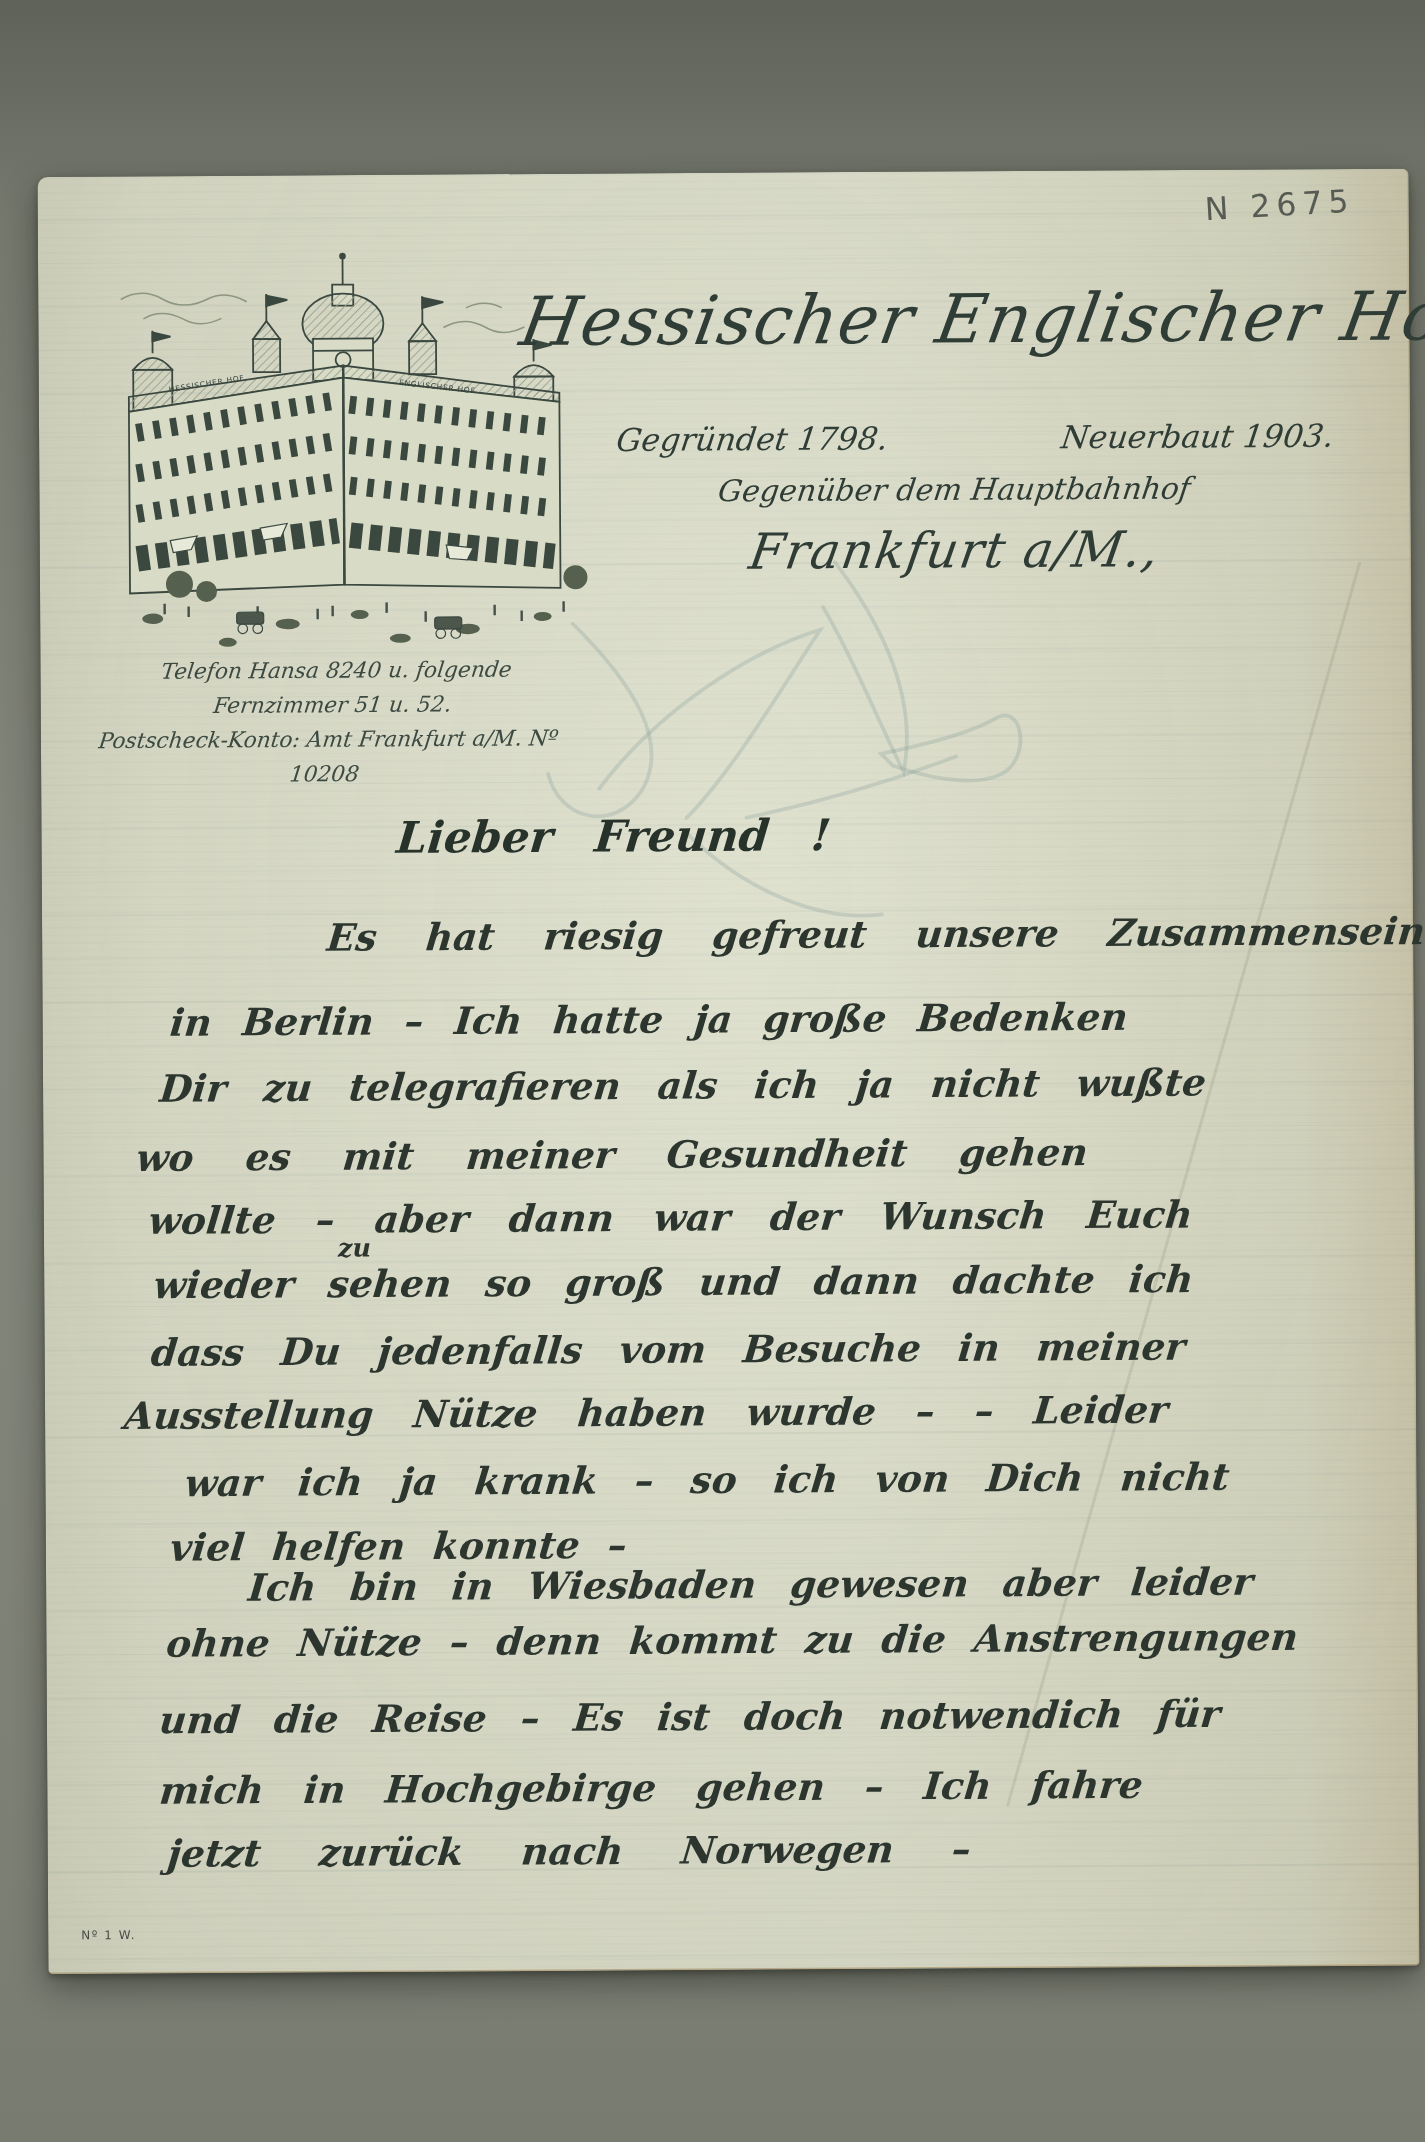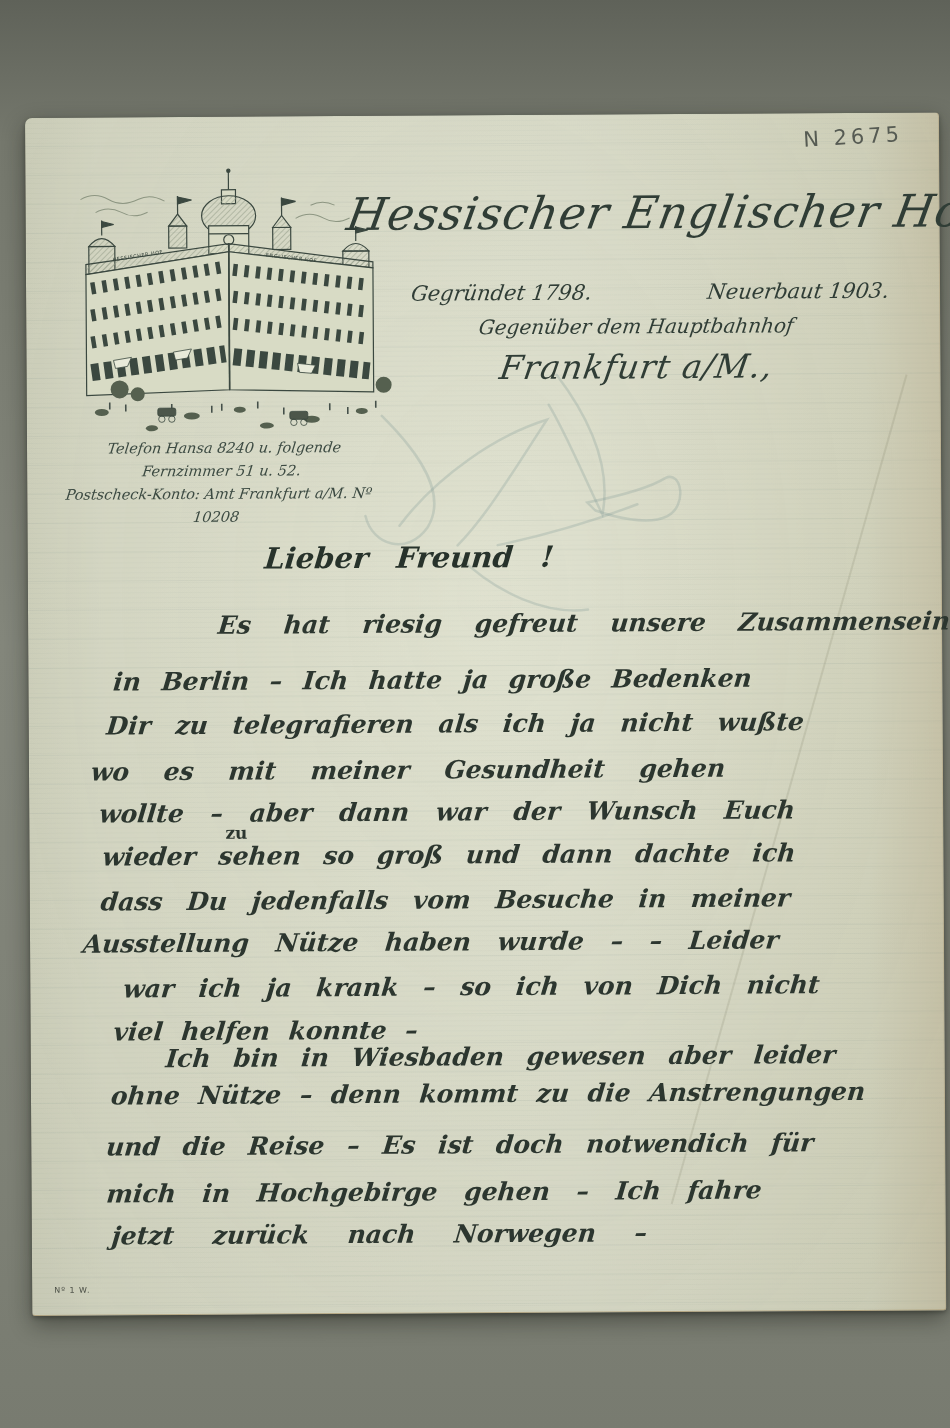--- a/index.html
+++ b/index.html
@@ -30,21 +30,21 @@
   .lh-contact{left:28px;top:320px;width:330px;text-align:center;font-size:14.5px;
     font-style:italic;line-height:23px;transform:skewX(-7deg);color:#3c4a42;}
   .pencil-note{left:778px;top:12px;font-family:"DejaVu Sans",sans-serif;
     font-size:21px;letter-spacing:4px;color:#565b53;transform:rotate(-3deg);}
   .form-no{left:22px;top:1168px;font-family:"DejaVu Sans",sans-serif;
     font-size:8px;letter-spacing:1px;color:#4a4e45;}
   .salutation{left:237px;top:425px;font-size:29px;font-weight:bold;font-style:italic;
     color:#27322b;word-spacing:18px;transform:skewX(-6deg);}
   .hw{font-size:25px;font-weight:bold;font-style:italic;color:#2c362f;
     transform:skewX(-6deg);white-space:nowrap;}
-  .insert-zu{left:196px;top:706px;font-size:17px;font-weight:bold;
+  .insert-zu{left:196px;top:706px;font-size:17px;font-weight:bold;font-style:italic;
     color:#2c362f;}
   .vignette{left:35px;top:47px;}
   .marks{left:0;top:0;}
 </style>
 </head>
 <body>
 
 <div class="scene">
   <div class="paper">
 

